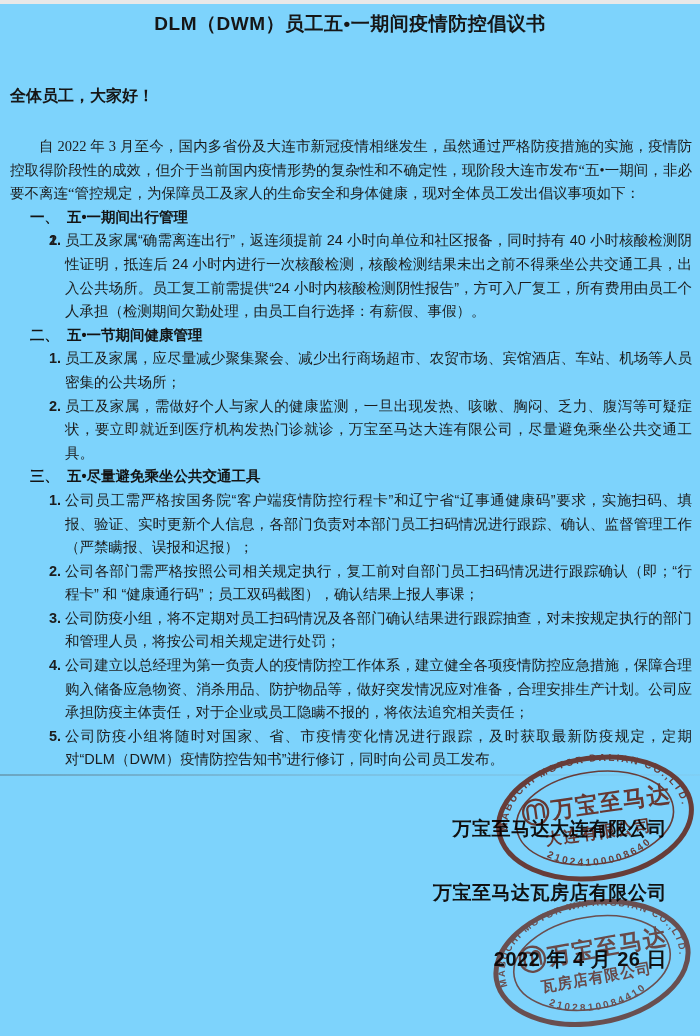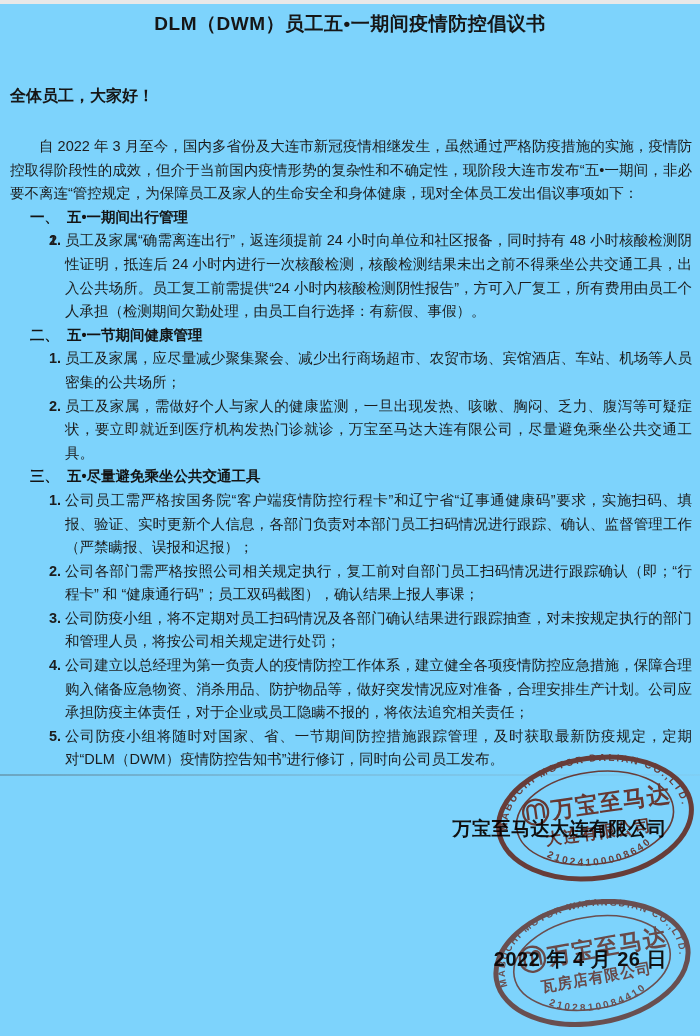--- a/index.html
+++ b/index.html
@@ -20,21 +20,21 @@
   }
   .greeting{
     position:absolute;top:82px;left:10px;
     font-size:16px;font-weight:bold;color:#161616;
   }
   .body{
     position:absolute;top:131px;left:10px;width:682px;
     font-size:14.5px;line-height:23.6px;
     text-align:justify;
   }
-  .intro{margin:0;text-indent:2em;}
+  .intro{margin:0;text-indent:2em;font-family:Liberation Serif, serif;}
   .sec{display:flex;font-weight:bold;color:#141414;}
   .sec .sec-num{flex:0 0 37px;padding-left:20px;box-sizing:content-box;}
   .item{position:relative;padding-left:55px;}
   .item .num{position:absolute;left:39px;top:0;font-weight:bold;}
   .scan-line{
     position:absolute;top:770px;left:0;width:700px;height:2px;
     background:linear-gradient(90deg,rgba(70,70,70,.32),rgba(110,110,110,.18) 45%,rgba(150,150,150,.07));
   }
   .sig{
     position:absolute;right:33px;
@@ -74,21 +74,21 @@
 
     <div class="sec">
       <span class="sec-num">一、</span>
       <span class="sec-title">五•一期间出行管理</span>
     </div>
     <div class="item">
       <span class="num">1.</span>
     </div>
     <div class="item">
       <span class="num">2.</span>
-      <span>员工及家属“确需离连出行”，返连须提前 24 小时向单位和社区报备，同时持有 48 小时核酸检测阴性证明，抵连后 24 小时内进行一次核酸检测，核酸检测结果未出之前不得乘坐公共交通工具，出入公共场所。员工复工前需提供“24 小时内核酸检测阴性报告”，方可入厂复工，所有费用由员工个人承担（检测期间欠勤处理，由员工自行选择：有薪假、事假）。</span>
+      <span>员工及家属“确需离连出行”，返连须提前 24 小时向单位和社区报备，同时持有 40 小时核酸检测阴性证明，抵连后 24 小时内进行一次核酸检测，核酸检测结果未出之前不得乘坐公共交通工具，出入公共场所。员工复工前需提供“24 小时内核酸检测阴性报告”，方可入厂复工，所有费用由员工个人承担（检测期间欠勤处理，由员工自行选择：有薪假、事假）。</span>
     </div>
 
     <div class="sec">
       <span class="sec-num">二、</span>
       <span class="sec-title">五•一节期间健康管理</span>
     </div>
     <div class="item">
       <span class="num">1.</span>
       <span>员工及家属，应尽量减少聚集聚会、减少出行商场超市、农贸市场、宾馆酒店、车站、机场等人员密集的公共场所；</span>
     </div>
@@ -112,27 +112,28 @@
     <div class="item">
       <span class="num">3.</span>
       <span>公司防疫小组，将不定期对员工扫码情况及各部门确认结果进行跟踪抽查，对未按规定执行的部门和管理人员，将按公司相关规定进行处罚；</span>
     </div>
     <div class="item">
       <span class="num">4.</span>
       <span>公司建立以总经理为第一负责人的疫情防控工作体系，建立健全各项疫情防控应急措施，保障合理购入储备应急物资、消杀用品、防护物品等，做好突发情况应对准备，合理安排生产计划。公司应承担防疫主体责任，对于企业或员工隐瞒不报的，将依法追究相关责任；</span>
     </div>
     <div class="item">
       <span class="num">5.</span>
-      <span>公司防疫小组将随时对国家、省、一节期间防控措施跟踪管理，及时获取最新防疫规定，定期对“DLM（DWM）疫情防控告知书”进行修订，同时向公司员工发布。</span>
+      <span>公司防疫小组将随时对国家、省、市疫情变化情况进行跟踪，及时获取最新防疫规定，定期对“DLM（DWM）疫情防控告知书”进行修订，同时向公司员工发布。</span>
     </div>
   </div>
 
   <div class="scan-line"></div>
 
   <div class="sig c1">万宝至马达大连有限公司</div>
+  <div class="sig c2">万宝至马达瓦房店有限公司</div>
   <div class="sig date">2022 年 4 月 26 日</div>
 
   <div class="stamp s1">
     <svg viewBox="0 0 204 128" xmlns="http://www.w3.org/2000/svg">
       <g transform="rotate(-8 102 64)">
         <ellipse class="ring" cx="102" cy="64" rx="97" ry="60" stroke-width="5"></ellipse>
         <ellipse class="ring" cx="102" cy="64" rx="79" ry="46" stroke-width="1.6"></ellipse>
         <path id="arcTop1" d="M 22,87 A 88,56 0 1 1 182,87" fill="none"></path>
         <path id="arcBot1" d="M 30,64 A 72,47 0 0 0 174,64" fill="none"></path>
         <text class="arc-text" text-anchor="middle"><textPath href="#arcTop1" startOffset="50%">MABUCHI MOTOR DALIAN CO.,LTD.</textPath></text>

